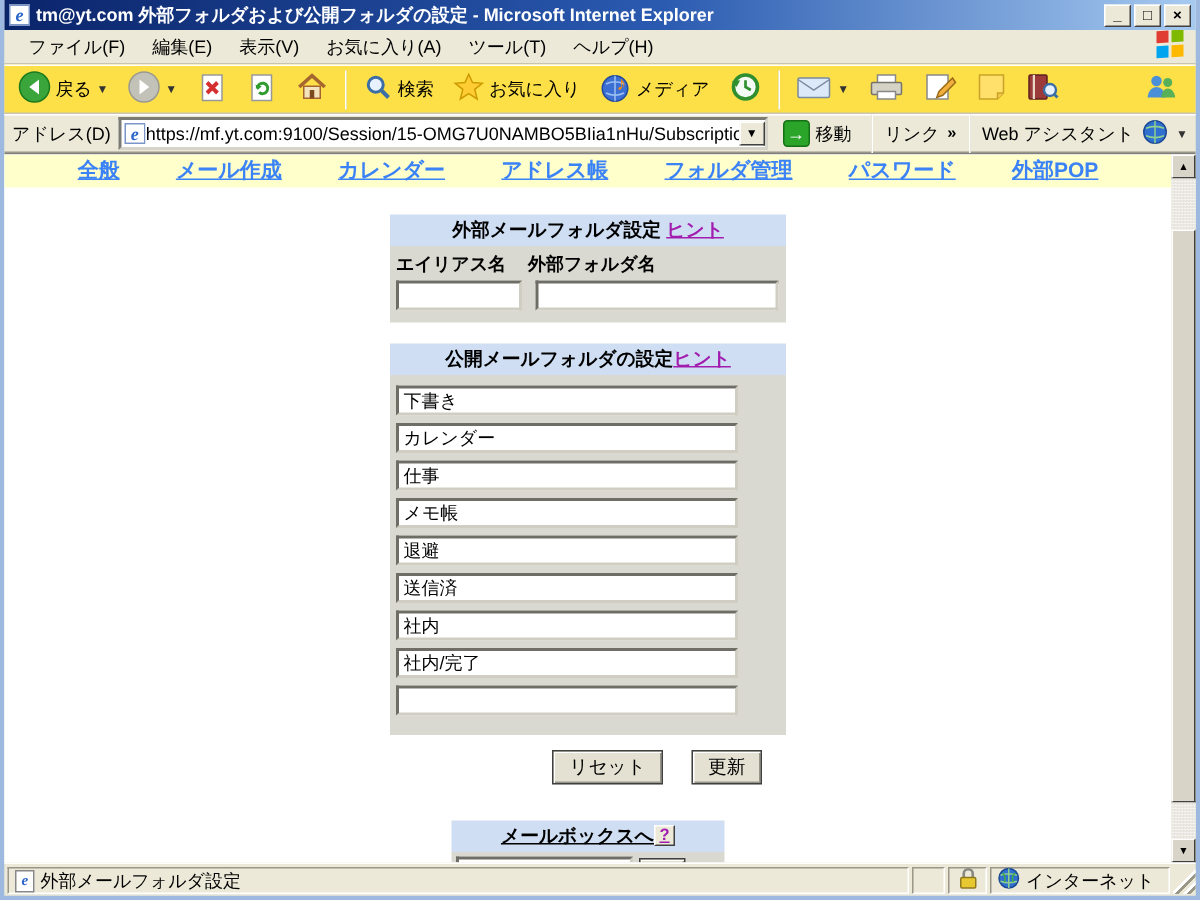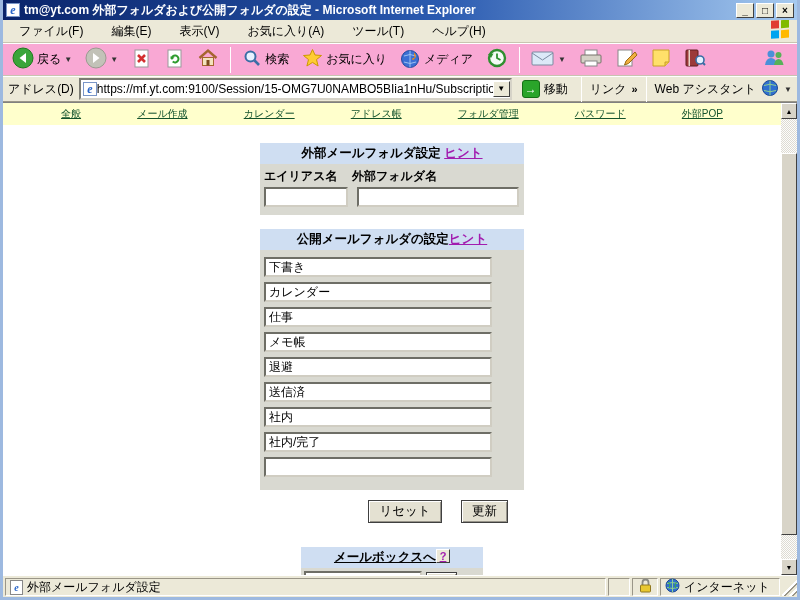--- a/index.html
+++ b/index.html
@@ -17,27 +17,27 @@
   .titlebar .title { flex:1; font-weight:bold; font-size:12px; white-space:nowrap; overflow:hidden; }
   .ie-e { display:inline-block; width:14px; height:14px; background:#fff; border:1px solid #7a96c8;
           color:#2a66c9; font-weight:bold; font-style:italic; font-family:"Liberation Serif",serif;
           text-align:center; line-height:12px; font-size:12px; }
   .winbtn { width:18px; height:15px; background:#ece9d8; border:1px solid;
             border-color:#fff #404040 #404040 #fff; font-size:10px; line-height:11px;
             color:#000; text-align:center; font-weight:bold; padding:0; }
   .winbtns { display:flex; gap:2px; }
 
   
-  .menubar { height:17px; flex:0 0 23px; display:flex; align-items:center; gap:12px;
+  .menubar { height:17px; flex:0 0 23px; display:flex; align-items:center; gap:2px;
              background:#ece9d8; border-bottom:1px solid #c8c4b0; padding-left:8px; }
   .menu-item { padding:2px 8px; cursor:default; }
   .winflag { margin-left:auto; margin-right:6px; }
 
   .toolbar { height:33px; flex:0 0 33px; display:flex; align-items:center; gap:3px;
-             background:#f9a8d4; border-top:1px solid #fff; border-bottom:1px solid #c8c4b0;
+             background:#fde047; border-top:1px solid #fff; border-bottom:1px solid #c8c4b0;
              padding:0 4px; }
   .tbtn { display:flex; align-items:center; gap:3px; padding:2px 4px; border:1px solid transparent; }
   .tlabel { font-size:12px; }
   .drop { font-size:8px; color:#333; }
   .tsep { width:1px; height:26px; background:#b8b4a2; border-right:1px solid #fff; margin:0 3px; }
   .tgap { width:40px; }
 
   .addressbar { height:26px; flex:0 0 26px; display:flex; align-items:center; gap:5px;
                 background:#ece9d8; border-top:1px solid #fff; border-bottom:1px solid #9a9688;
                 padding:0 5px; }
@@ -50,21 +50,21 @@
   .go-ico { width:18px; height:18px; background:#2aa52a; border:1px solid #157015; border-radius:3px;
             color:#fff; font-weight:bold; text-align:center; line-height:16px; }
   .chev { font-weight:bold; font-size:11px; }
 
   
   .content { flex:1; display:flex; border-top:1px solid #808080; background:#fff; min-height:0; }
   .page { flex:1; overflow:hidden; background:#fff; }
 
   .nav { height:22px; background:#ffffcc; display:flex; align-items:center;
          justify-content:space-around; padding:0 30px; }
-  .nav a { color:#14532d; font-weight:normal; text-decoration:underline; font-size:10px; }
+  .nav a { color:#3b82f6; font-weight:bold; text-decoration:underline; font-size:14px; }
 
   .section { width:264px; margin:0 auto; }
   .sec-header { background:#cfdef2; text-align:center; font-weight:bold; font-size:12.5px;
                 padding:2px 0; }
   .sec-header a { color:#a21caf; font-weight:bold; text-decoration:underline; }
   .sec-body { background:#d9d9d1; padding:2px 4px 8px; }
   .labels-row { display:flex; font-weight:bold; padding:2px 0; }
   .labels-row .l1 { width:88px; }
   input.box { background:#fff; border:2px solid; border-color:#6e6e66 #d0cdc2 #d0cdc2 #6e6e66;
               height:20px; font-size:12px; padding:0 3px; font-family:"Liberation Sans",sans-serif; }

